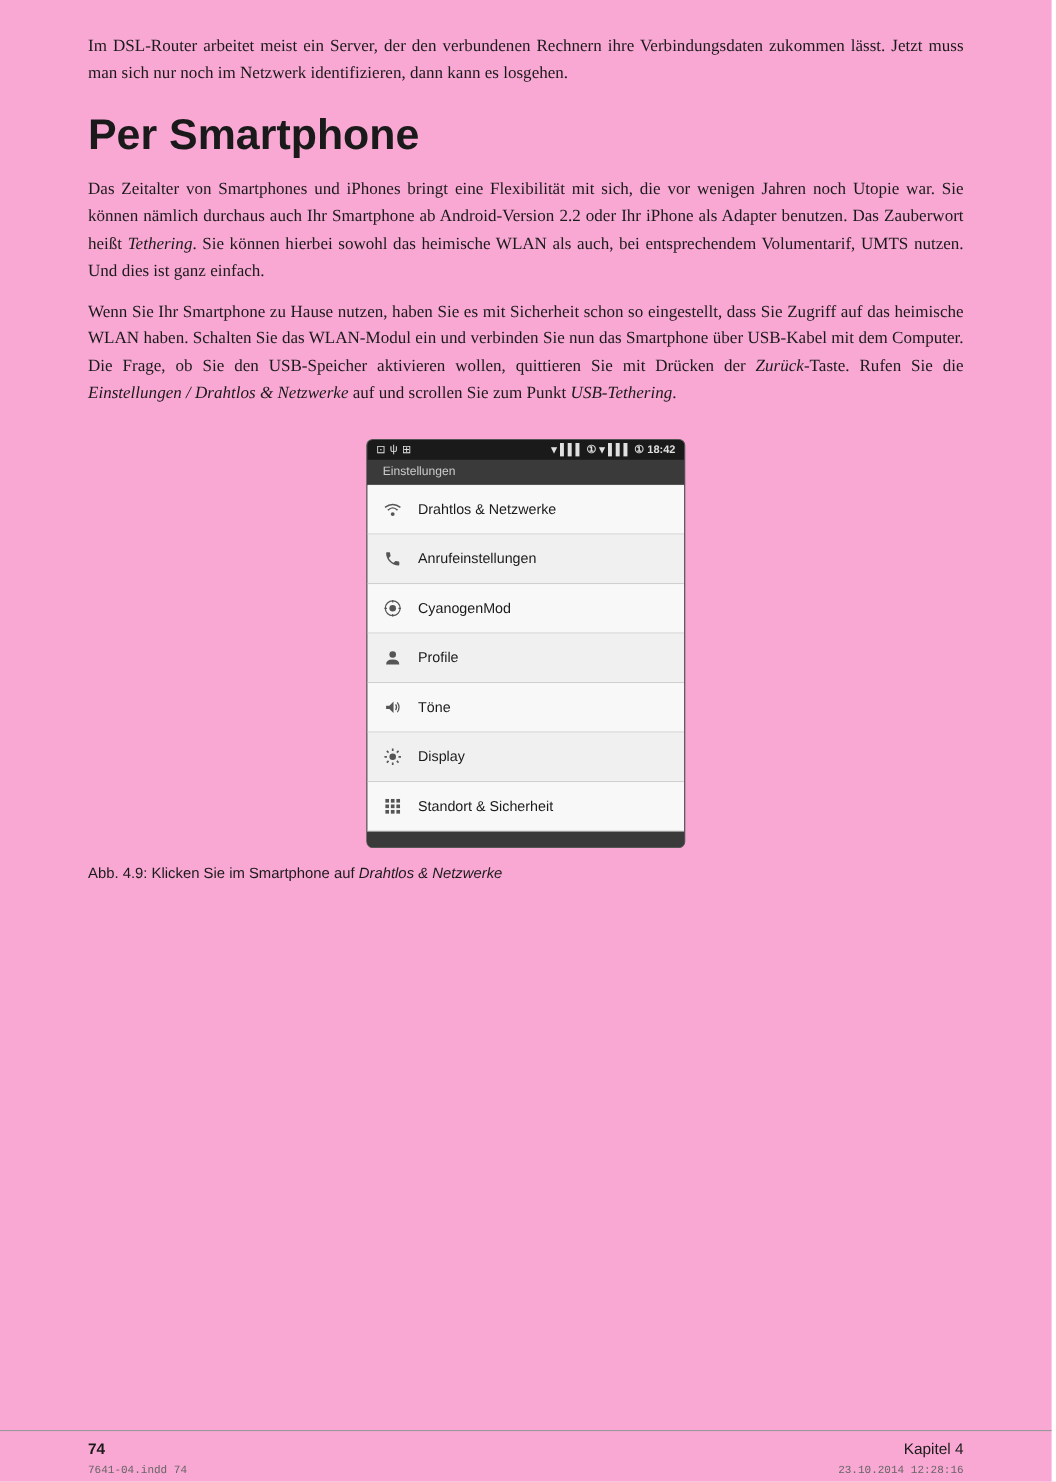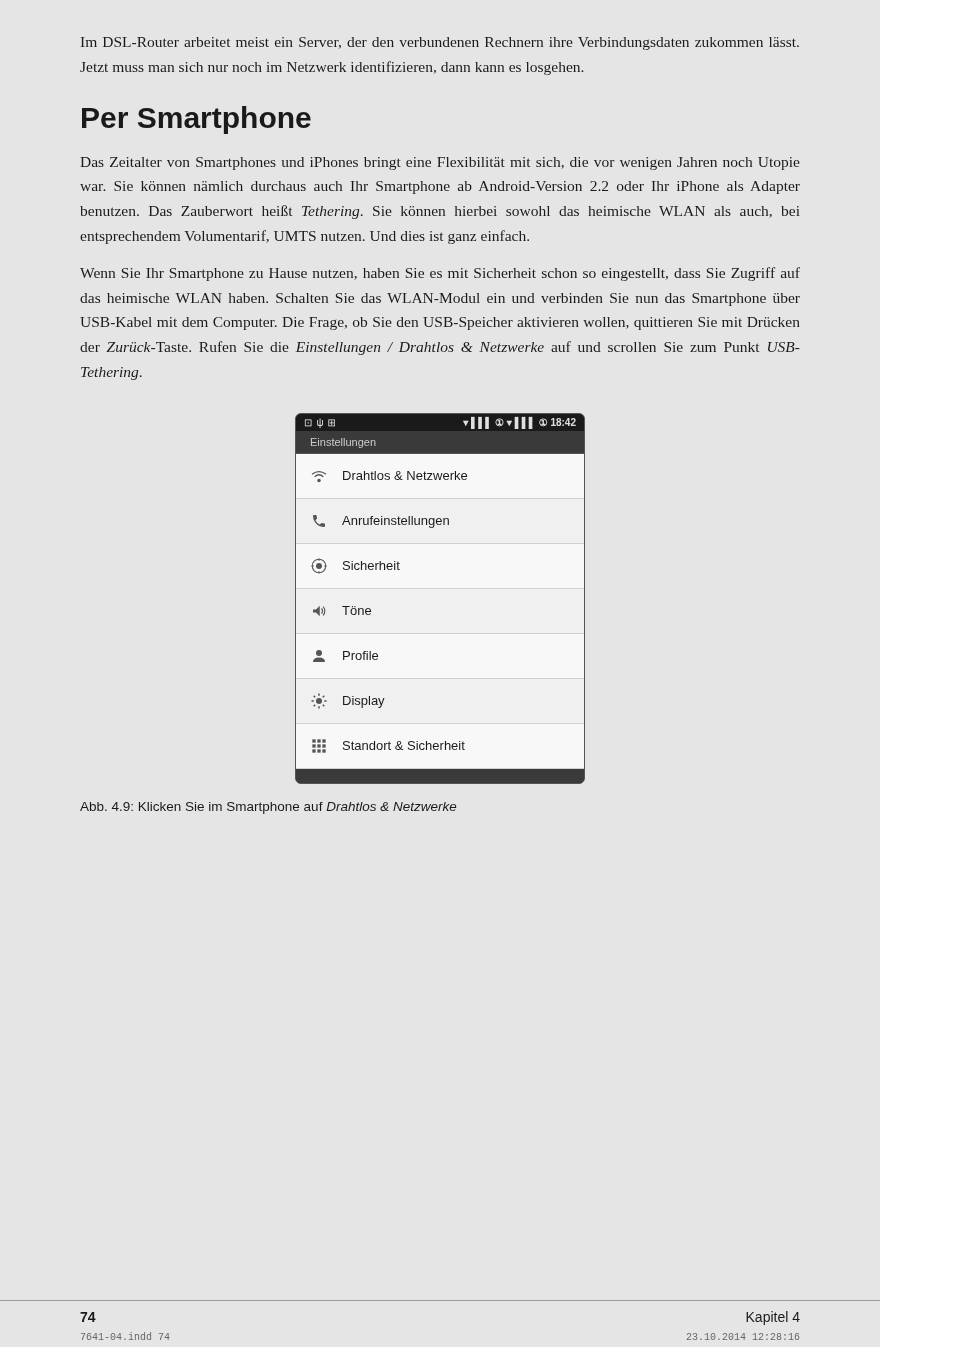--- a/index.html
+++ b/index.html
@@ -7,34 +7,34 @@
     body {
       background: #ffffff;
       font-family: 'Georgia', serif;
       color: #1a1a1a;
       width: 960px;
       min-height: 1347px;
       position: relative;
     }
 
     .page-container {
-      width: 880px;
+      width: 956px;
       min-height: 1347px;
-      background: #e5e5e5;
+      background: #f9a8d4;
       padding: 30px 80px 30px 80px;
       position: relative;
     }
 
     .intro-paragraph {
       margin-bottom: 24px;
     }
 
     .section-heading {
       font-family: 'Arial', 'Helvetica', sans-serif;
-      font-size: 30px;
+      font-size: 39px;
       font-weight: bold;
       color: #1a1a1a;
       margin-top: 20px;
       margin-bottom: 14px;
       line-height: 1.2;
     }
 
     .body-text {
       font-family: 'Georgia', serif;
       font-size: 15.5px;
@@ -242,42 +242,42 @@
         <div class="phone-menu-icon">
           <svg width="18" height="18" viewBox="0 0 24 24">
             <circle cx="12" cy="12" r="9" stroke="#555" stroke-width="1.5" fill="none"></circle>
             <circle cx="12" cy="12" r="4" fill="#555"></circle>
             <line x1="12" y1="2" x2="12" y2="5" stroke="#555" stroke-width="1.5"></line>
             <line x1="12" y1="19" x2="12" y2="22" stroke="#555" stroke-width="1.5"></line>
             <line x1="2" y1="12" x2="5" y2="12" stroke="#555" stroke-width="1.5"></line>
             <line x1="19" y1="12" x2="22" y2="12" stroke="#555" stroke-width="1.5"></line>
           </svg>
         </div>
-        <span class="phone-menu-label">Sicherheit</span>
+        <span class="phone-menu-label">CyanogenMod</span>
+      </div>
+
+      <div class="phone-menu-item">
+        <div class="phone-menu-icon">
+          <svg width="18" height="18" viewBox="0 0 24 24">
+            <circle cx="12" cy="8" r="4" fill="#555"></circle>
+            <path d="M4 20 Q4 14 12 14 Q20 14 20 20" fill="#555"></path>
+          </svg>
+        </div>
+        <span class="phone-menu-label">Profile</span>
       </div>
 
       <div class="phone-menu-item">
         <div class="phone-menu-icon">
           <svg width="18" height="18" viewBox="0 0 24 24">
             <polygon points="4,14 4,10 8,10 13,5 13,19 8,14" fill="#555"></polygon>
             <path d="M15.5 8.5 Q18 12 15.5 15.5" stroke="#555" stroke-width="1.5" fill="none"></path>
             <path d="M17.5 6 Q22 12 17.5 18" stroke="#555" stroke-width="1.5" fill="none"></path>
           </svg>
         </div>
         <span class="phone-menu-label">Töne</span>
-      </div>
-
-      <div class="phone-menu-item">
-        <div class="phone-menu-icon">
-          <svg width="18" height="18" viewBox="0 0 24 24">
-            <circle cx="12" cy="8" r="4" fill="#555"></circle>
-            <path d="M4 20 Q4 14 12 14 Q20 14 20 20" fill="#555"></path>
-          </svg>
-        </div>
-        <span class="phone-menu-label">Profile</span>
       </div>
 
       <div class="phone-menu-item">
         <div class="phone-menu-icon">
           <svg width="18" height="18" viewBox="0 0 24 24">
             <circle cx="12" cy="12" r="4" fill="#555"></circle>
             <line x1="12" y1="2" x2="12" y2="5" stroke="#555" stroke-width="2"></line>
             <line x1="12" y1="19" x2="12" y2="22" stroke="#555" stroke-width="2"></line>
             <line x1="2" y1="12" x2="5" y2="12" stroke="#555" stroke-width="2"></line>
             <line x1="19" y1="12" x2="22" y2="12" stroke="#555" stroke-width="2"></line>

